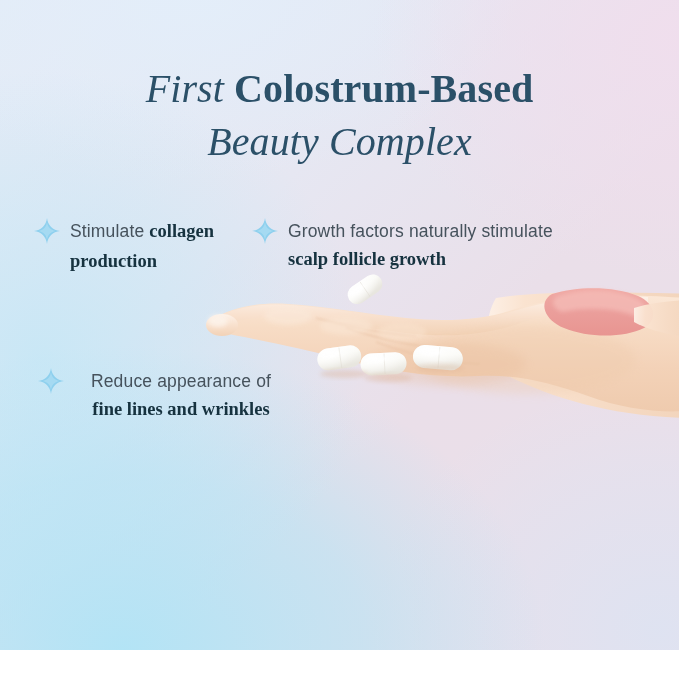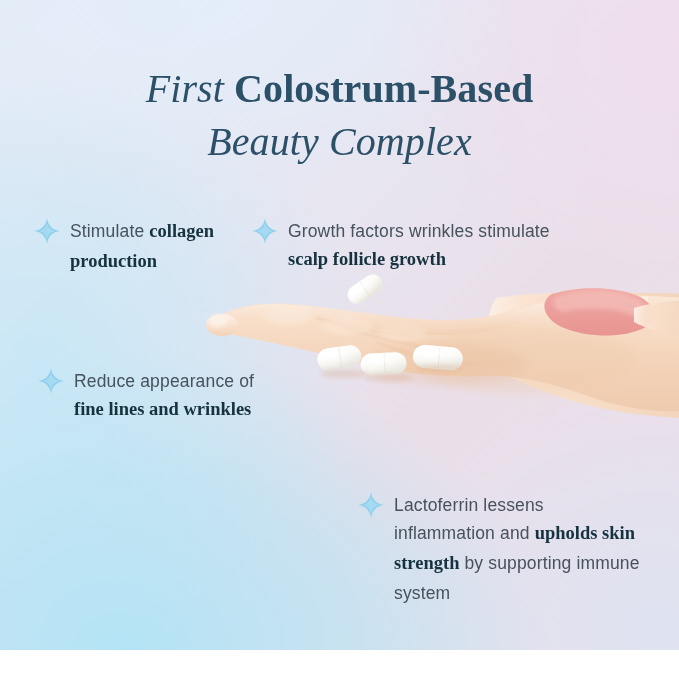--- a/index.html
+++ b/index.html
@@ -108,21 +108,21 @@
     font-family: "Liberation Serif", serif;
     font-weight: 700;
     color: #16323f;
     font-size: 18.5px;
     letter-spacing: 0;
   }
 
   
   #bullet-collagen      { left: 34px;  top: 196px; width: 200px; }
   #bullet-hair-follicle { left: 252px; top: 196px; width: 330px; }
-  #bullet-wrinkles      { left: 38px;  top: 346px; width: 250px; }
+  #bullet-wrinkles      { left: 38px;  top: 346px; width: 250px; text-align: center; }
   #bullet-immunoglobulin{ left: 34px;  top: 482px; width: 310px; }
   #bullet-lactoferrin   { left: 358px; top: 470px; width: 290px; }
 </style>
 </head>
 <body>
 
 <div id="infographic">
 
   <div class="bg-base"></div>
   <div class="bg-top-light"></div>
@@ -265,37 +265,28 @@
     <span class="btext"><span>Stimulate </span><b>collagen production</b><span></span></span>
   </div>
 
   <div class="bullet" id="bullet-hair-follicle">
     <span class="spark">
       <svg width="26" height="26" viewBox="0 0 26 26" xmlns="http://www.w3.org/2000/svg">
         <path d="M13 0 C13.8 7.2 18.8 12.2 26 13 C18.8 13.8 13.8 18.8 13 26 C12.2 18.8 7.2 13.8 0 13 C7.2 12.2 12.2 7.2 13 0 Z" fill="#8ed0ee"></path>
         <path d="M13 4 C13.5 9 17 12.5 22 13 C17 13.5 13.5 17 13 22 C12.5 17 9 13.5 4 13 C9 12.5 12.5 9 13 4 Z" fill="#a9dcf2" opacity="0.85"></path>
       </svg>
     </span>
-    <span class="btext"><span>Growth factors wrinkles stimulate </span><b>scalp follicle growth</b><span></span></span>
+    <span class="btext"><span>Growth factors naturally stimulate </span><b>scalp follicle growth</b><span></span></span>
   </div>
 
   <div class="bullet" id="bullet-wrinkles">
     <span class="spark">
       <svg width="26" height="26" viewBox="0 0 26 26" xmlns="http://www.w3.org/2000/svg">
         <path d="M13 0 C13.8 7.2 18.8 12.2 26 13 C18.8 13.8 13.8 18.8 13 26 C12.2 18.8 7.2 13.8 0 13 C7.2 12.2 12.2 7.2 13 0 Z" fill="#8ed0ee"></path>
         <path d="M13 4 C13.5 9 17 12.5 22 13 C17 13.5 13.5 17 13 22 C12.5 17 9 13.5 4 13 C9 12.5 12.5 9 13 4 Z" fill="#a9dcf2" opacity="0.85"></path>
       </svg>
     </span>
     <span class="btext"><span>Reduce appearance of </span><b>fine lines and wrinkles</b><span></span></span>
   </div>
 
 
-  <div class="bullet" id="bullet-lactoferrin">
-    <span class="spark">
-      <svg width="26" height="26" viewBox="0 0 26 26" xmlns="http://www.w3.org/2000/svg">
-        <path d="M13 0 C13.8 7.2 18.8 12.2 26 13 C18.8 13.8 13.8 18.8 13 26 C12.2 18.8 7.2 13.8 0 13 C7.2 12.2 12.2 7.2 13 0 Z" fill="#8ed0ee"></path>
-        <path d="M13 4 C13.5 9 17 12.5 22 13 C17 13.5 13.5 17 13 22 C12.5 17 9 13.5 4 13 C9 12.5 12.5 9 13 4 Z" fill="#a9dcf2" opacity="0.85"></path>
-      </svg>
-    </span>
-    <span class="btext"><span>Lactoferrin lessens inflammation and </span><b>upholds skin strength</b><span> by supporting immune system</span></span>
-  </div>
 
 </div>
 
 </body></html>

